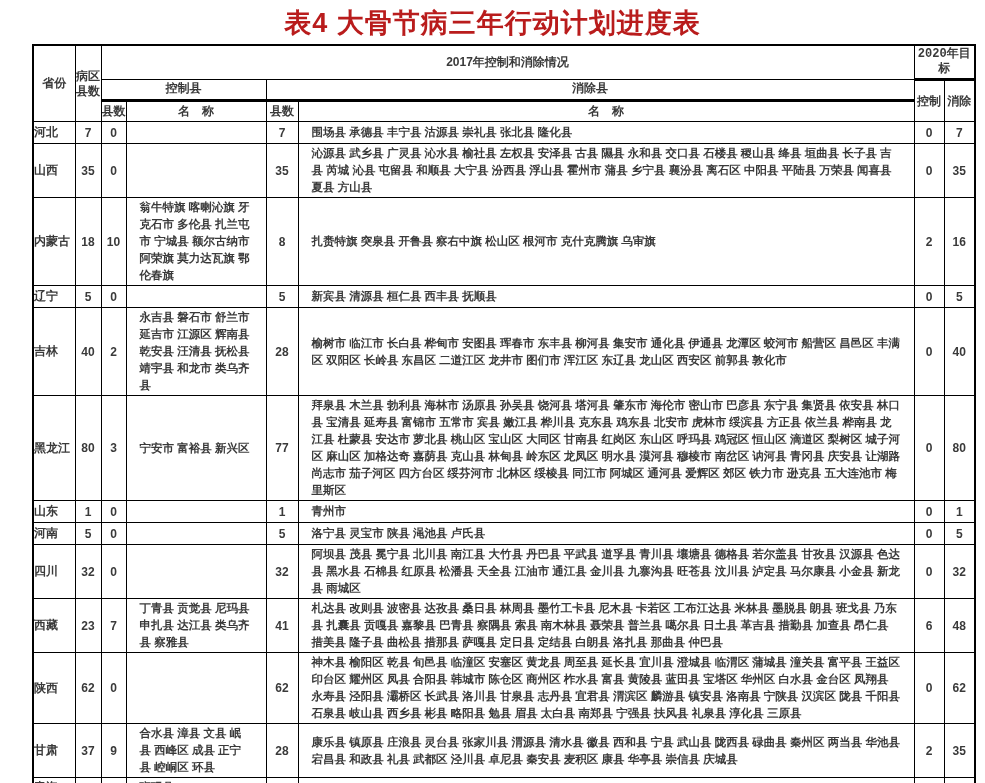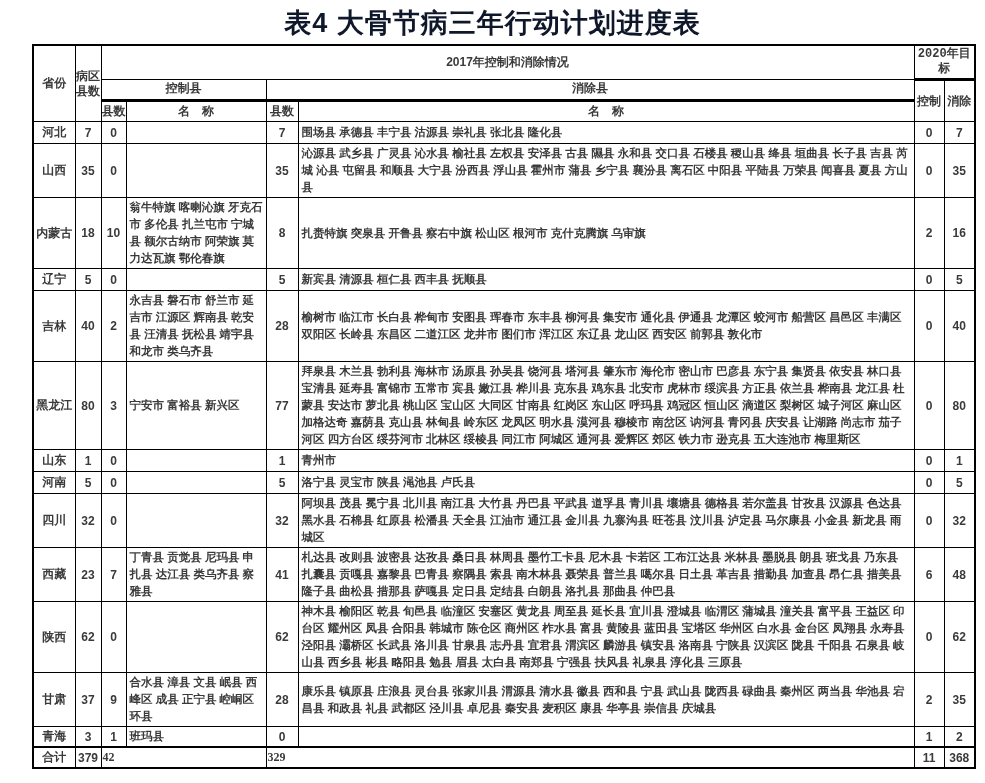--- a/index.html
+++ b/index.html
@@ -1,29 +1,29 @@
 <!DOCTYPE html>
 <html><head>
 <meta charset="utf-8">
 <style>
   html,body{margin:0;padding:0;background:#fff;}
   body{width:985px;height:783px;font-family:"Liberation Sans",sans-serif;overflow:hidden;}
-  .page-title{width:985px;text-align:center;font-size:27px;font-weight:bold;color:#0f172a;
+  .page-title{width:985px;text-align:center;font-size:27px;font-weight:bold;color:#b91c1c;
     padding:5px 0 3px 0;letter-spacing:1px;border-radius:10px;}
   table{border-collapse:collapse;table-layout:fixed;margin-left:32px;width:942px;
     border:2px solid #000;}
   th,td{border:1px solid #000;color:#3a3a3a;font-weight:bold;vertical-align:middle;
     padding:0 1px;overflow:hidden;}
   thead th{font-size:12px;text-align:center;padding:1px 0;line-height:15px;}
   .h-row1 th{height:30px;}
   .h-row2 th,.h-row3 th{height:17px;}
   .thickb{border-bottom:3px solid #000;font-family:Liberation Mono, monospace;}
-  td.c-prov{text-align:center;font-size:12px;line-height:15px;padding:0;}
+  td.c-prov{font-size:12px;line-height:15px;padding:0;}
   td.c-num{text-align:center;font-size:12px;}
-  td.c-names{text-align:left;font-size:11.5px;line-height:17px;padding:1px 3px;
+  td.c-names{text-align:left;font-size:11.5px;line-height:17px;padding:1px 13px;
     word-break:break-word;}
   td.c-total{font-size:12px;font-family:Liberation Serif, serif;}
   tr.single td{height:19px;}
   tr.totals-row td{height:19px;border-top:2px solid #000;}
 </style>
 </head>
 <body>
 
 <div class="page-title">表4 大骨节病三年行动计划进度表</div>
 

